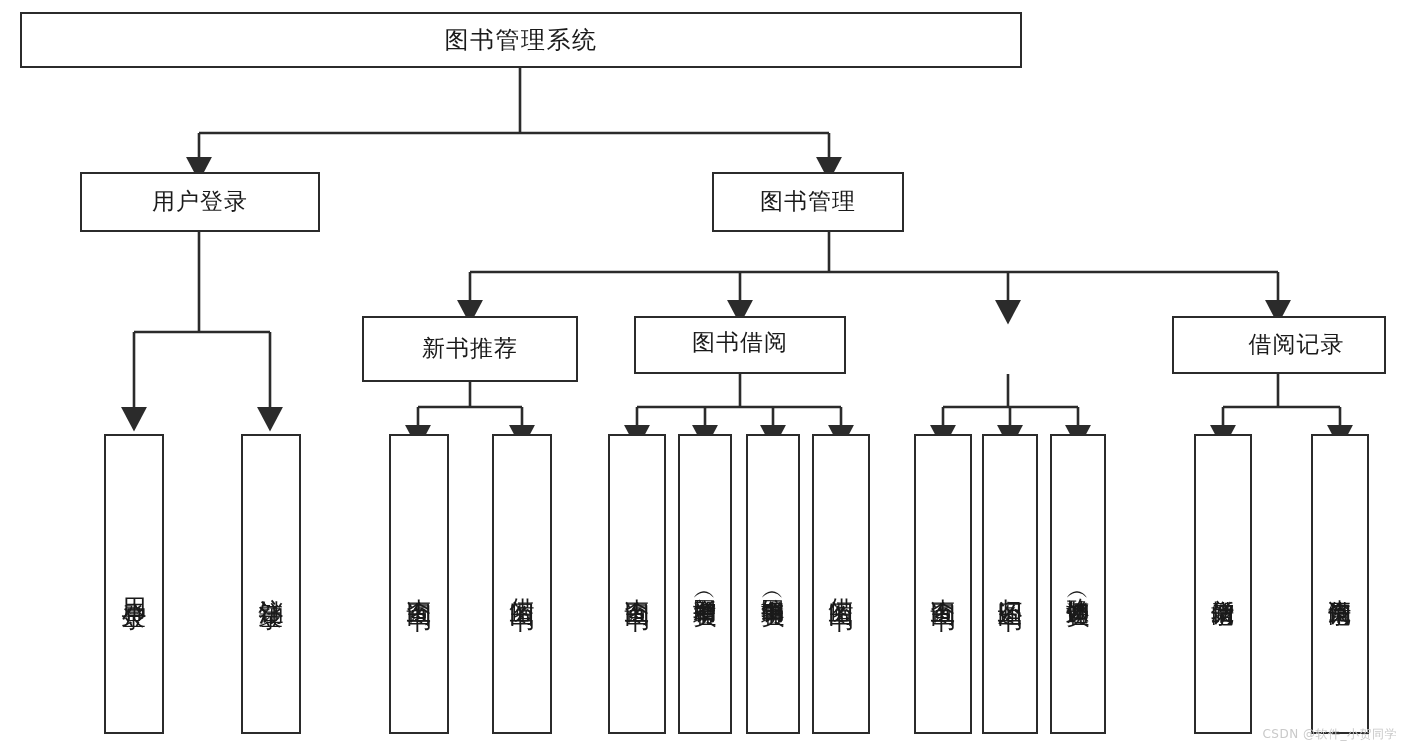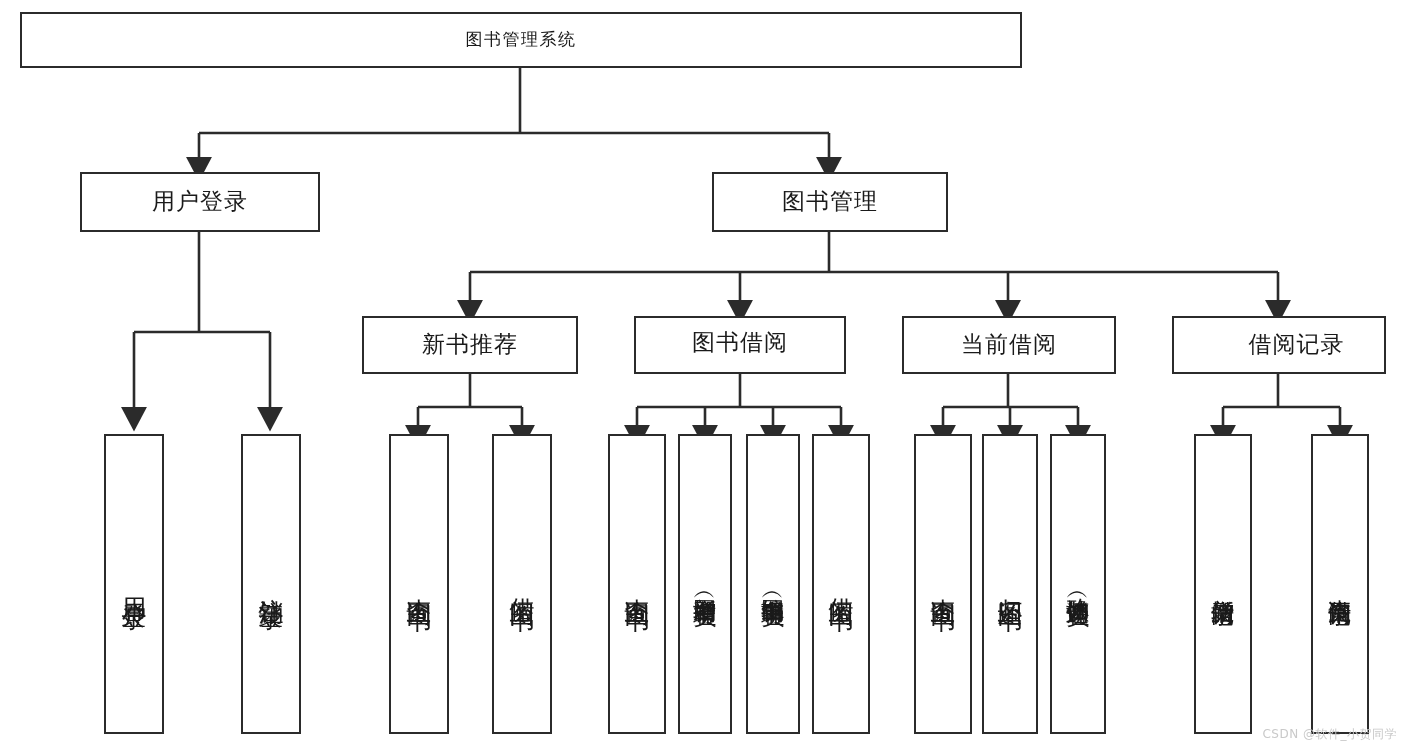--- a/index.html
+++ b/index.html
@@ -30,21 +30,21 @@
     text-align:center;
     line-height:1.12;
     white-space:nowrap;
   }
   
   .node.horiz .label{
     font-size:23px;
     letter-spacing:1px;
   }
   .node.root .label{
-    font-size:17px;
+    font-size:24px;
     letter-spacing:1.5px;
   }
   
   .node.vert{
     align-items:center;
     justify-content:center;
   }
   .node.vert .label{
     writing-mode:vertical-rl;
     text-orientation:upright;
@@ -123,32 +123,29 @@
     </g>
   </svg>
 
   <div class="node horiz root" style="left:20px;top:12px;width:1002px;height:56px;">
     <span class="label">图书管理系统</span>
   </div>
 
   <div class="node horiz" style="left:80px;top:172px;width:240px;height:60px;">
     <span class="label">用户登录</span>
   </div>
-  <div class="node horiz" style="left:712px;top:172px;width:236px;height:60px;">
+  <div class="node horiz" style="left:712px;top:172px;width:192px;height:60px;">
     <span class="label">图书管理</span>
   </div>
 
-  <div class="node horiz" style="left:362px;top:316px;width:216px;height:58px;">
+  <div class="node horiz" style="left:362px;top:316px;width:216px;height:66px;">
     <span class="label">新书推荐</span>
   </div>
   <div class="node horiz" style="left:634px;top:316px;width:212px;height:58px;font-family:Liberation Mono, monospace;">
     <span class="label">图书借阅</span>
-  </div>
-  <div class="node horiz" style="left:902px;top:316px;width:214px;height:58px;">
-    <span class="label">当前借阅</span>
   </div>
   <div class="node horiz" style="left:1172px;top:316px;width:214px;height:58px;padding-left:35px;">
     <span class="label">借阅记录</span>
   </div>
 
   <div class="node vert" style="left:104px;top:434px;width:60px;height:300px;">
     <span class="label">用户登录</span>
   </div>
   <div class="node vert" style="left:241px;top:434px;width:60px;height:300px;">
     <span class="label">注销登录</span>

